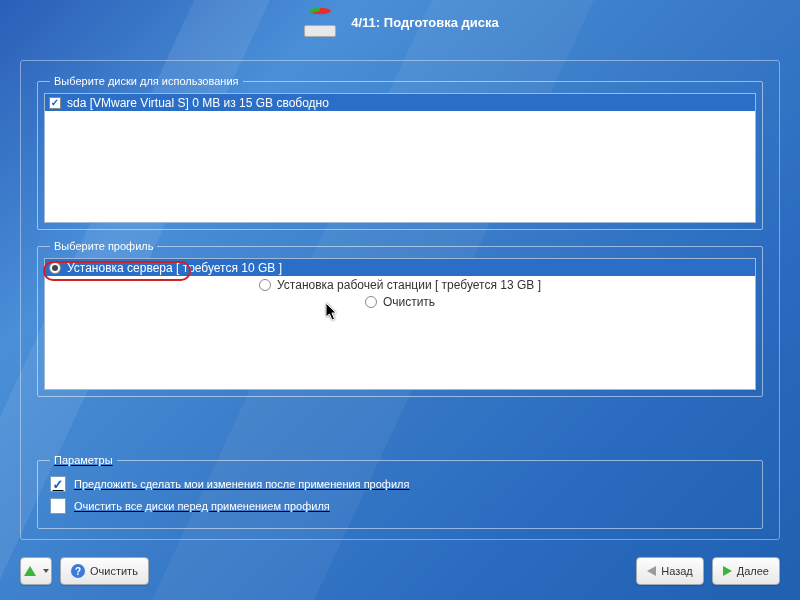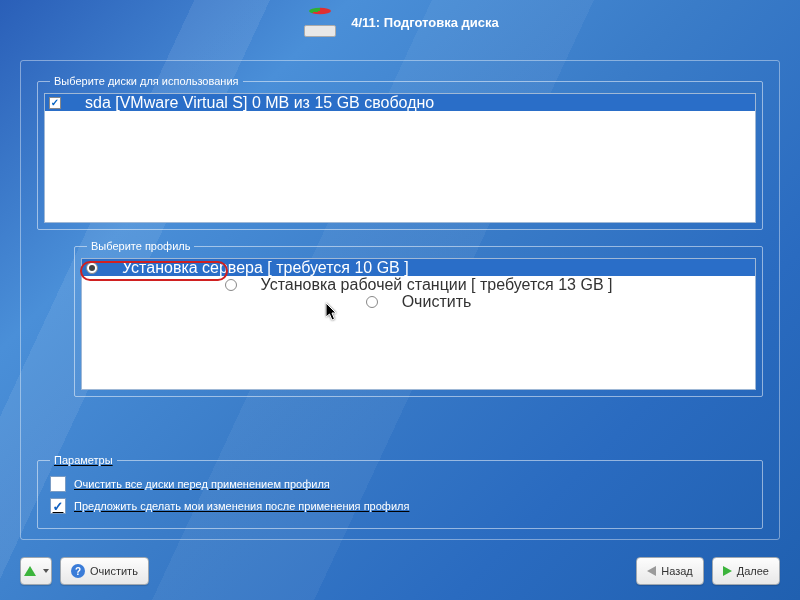--- a/index.html
+++ b/index.html
@@ -58,21 +58,21 @@
 
   .listbox {
     background: #fff;
     border: 1px solid #9fb8d6;
     width: 100%;
     overflow: auto;
   }
   .lb-disks { height: 130px; }
   .lb-profiles { height: 132px; }
 
-  .row { display: flex; align-items: center; height: 17px; font-size: 16px; padding: 0 4px; gap: 24px; }
+  .row { display: flex; align-items: center; height: 17px; font-size: 12px; padding: 0 4px; gap: 6px; }
   .row.selected { background: #2a6ec8; color: #fff; }
   .row:not(.selected) { color: #333; justify-content: center; }
 
   .chk {
     width: 12px; height: 12px; background: #fff; border: 1px solid #888;
     display: inline-flex; align-items: center; justify-content: center;
     flex: 0 0 12px;
   }
   .chk.checked::after {
     content: "✓"; font-size: 10px; line-height: 10px; color: #0060c0; font-weight: bold;
@@ -159,21 +159,21 @@
   <fieldset>
     <legend>Выберите диски для использования</legend>
     <div class="listbox lb-disks">
       <div class="row selected">
         <span class="chk checked"></span>
         <span>sda [VMware Virtual S]   0 MB из 15 GB свободно</span>
       </div>
     </div>
   </fieldset>
 
-  <fieldset style="position:relative;margin-left:37px;">
+  <fieldset style="position:relative;">
     <legend>Выберите профиль</legend>
     <div class="listbox lb-profiles">
       <div class="row selected">
         <span class="radio checked"></span>
         <span>Установка сервера [ требуется 10 GB ]</span>
       </div>
       <div class="row">
         <span class="radio"></span>
         <span>Установка рабочей станции [ требуется 13 GB ]</span>
       </div>
@@ -182,26 +182,26 @@
         <span>Очистить</span>
       </div>
     </div>
     <div class="highlight-ring" style="left:5px; top:9px; width:148px; height:20px;"></div>
   </fieldset>
 
   <fieldset style="margin-top:auto;text-decoration:underline;">
     <legend>Параметры</legend>
     <div class="params-body">
       <div class="param-row">
+        <span class="param-chk checked"></span>
+        <span>Предложить сделать мои изменения после применения профиля</span>
+      </div>
+      <div class="param-row">
         <span class="param-chk"></span>
         <span>Очистить все диски перед применением профиля</span>
-      </div>
-      <div class="param-row">
-        <span class="param-chk checked"></span>
-        <span>Предложить сделать мои изменения после применения профиля</span>
       </div>
     </div>
   </fieldset>
 
 </div>
 
 <div class="footer">
   <button class="btn icon-only">
     <span class="arrow-up-green"></span>
     <span class="chev-down"></span>

